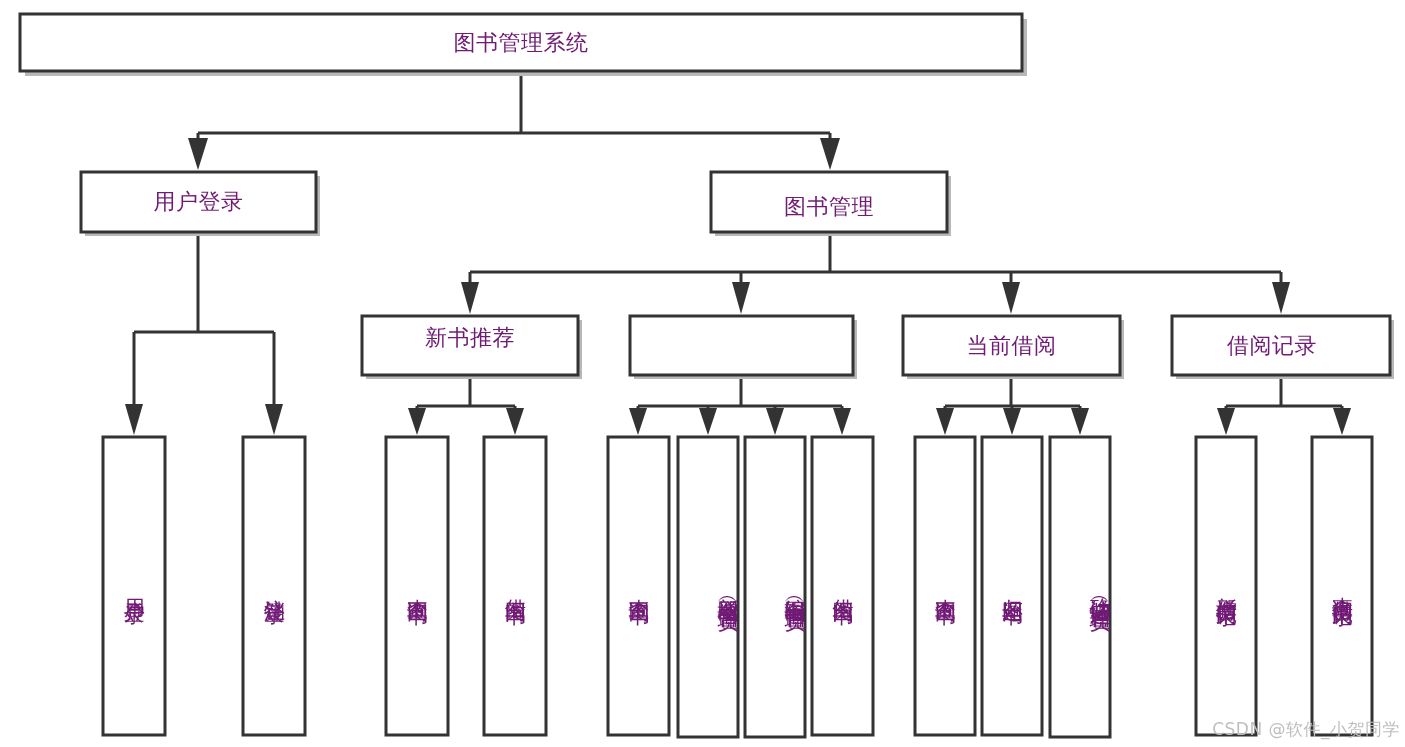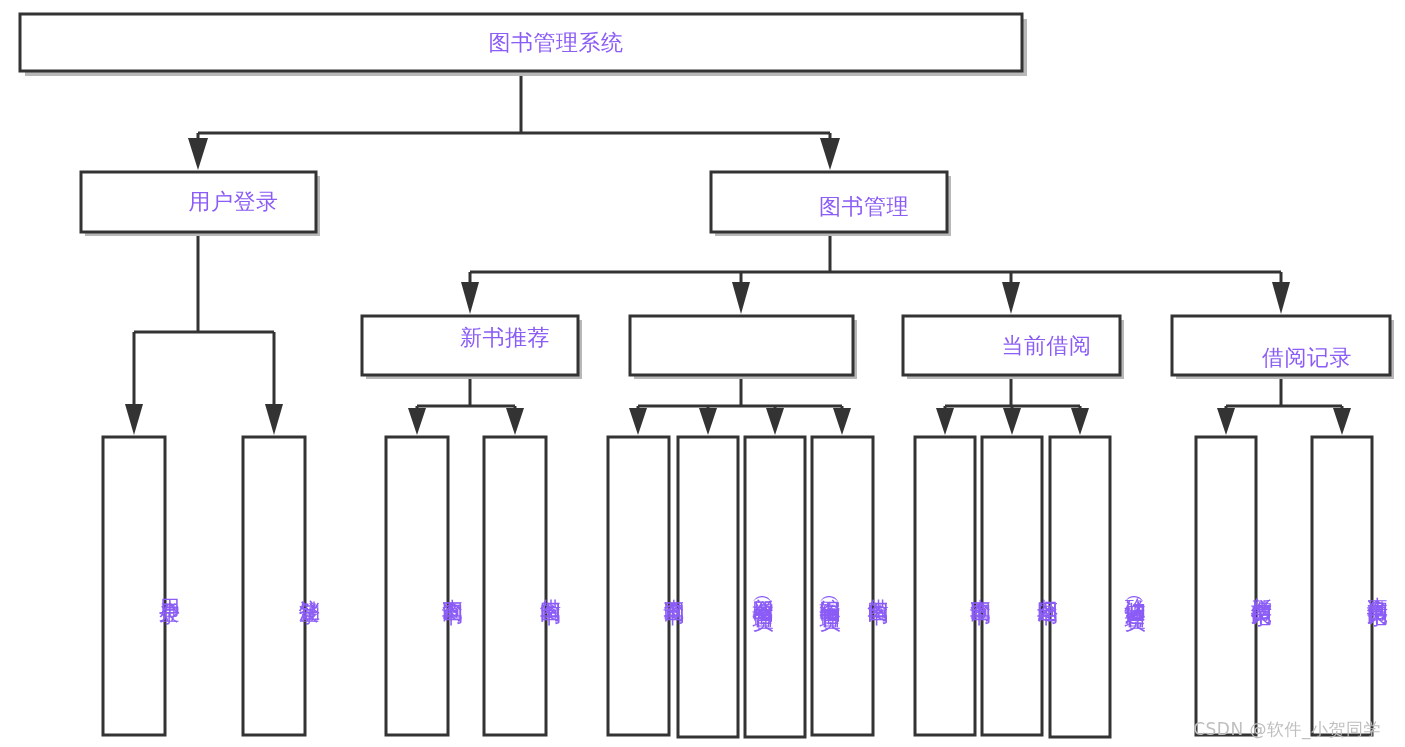--- a/index.html
+++ b/index.html
@@ -43,39 +43,38 @@
   }
   .arrow-head {
     fill: #333333;
     stroke: none;
   }
   .node-label {
     position: absolute;
     display: flex;
     align-items: center;
     justify-content: center;
-    color: #8b5cf6;
+    color: #701a75;
     font-family: "DejaVu Sans", "Liberation Sans", sans-serif;
     font-size: 22px;
     line-height: 1.05;
     letter-spacing: 0.5px;
     white-space: nowrap;
     pointer-events: none;
-    margin-left: 35px;
   }
   .node-label.vertical {
     writing-mode: vertical-rl;
     text-orientation: upright;
     font-size: 21px;
     letter-spacing: 2px;
     line-height: 1;
   }
   .watermark {
     position: absolute;
-    right: 24px;
+    right: 5px;
     bottom: 6px;
     color: #bfbfbf;
     font-size: 17px;
     font-family: "DejaVu Sans", "Liberation Sans", sans-serif;
     white-space: nowrap;
     letter-spacing: 0.5px;
   }
 </style>
 </head>
 <body>
@@ -233,21 +232,21 @@
     </g>
   </svg>
 
   <div class="node-label" style="left:20px; top:14px; width:1002px; height:57px;">图书管理系统</div>
 
   <div class="node-label" style="left:81px; top:172px; width:235px; height:60px;">用户登录</div>
   <div class="node-label" style="left:711px; top:172px; width:236px; height:69px;">图书管理</div>
 
   <div class="node-label" style="left:362px; top:316px; width:216px; height:43px;">新书推荐</div>
   <div class="node-label" style="left:903px; top:316px; width:217px; height:59px;">当前借阅</div>
-  <div class="node-label" style="left:1172px; top:328px; width:200px; height:59px;">借阅记录</div>
+  <div class="node-label" style="left:1172px; top:316px; width:200px; height:59px;">借阅记录</div>
 
   <div class="node-label vertical" style="left:103px; top:437px; width:62px; height:298px;">用户登录</div>
   <div class="node-label vertical" style="left:243px; top:437px; width:62px; height:298px;">注销登录</div>
   <div class="node-label vertical" style="left:386px; top:437px; width:62px; height:298px;">查询图书</div>
   <div class="node-label vertical" style="left:484px; top:437px; width:62px; height:298px;">借阅图书</div>
   <div class="node-label vertical" style="left:608px; top:437px; width:61px; height:298px;">查询图书</div>
   <div class="node-label vertical" style="left:678px; top:437px; width:60px; height:300px; align-items:flex-start; padding-top:6px; box-sizing:border-box;">新增图书（管理员）</div>
   <div class="node-label vertical" style="left:745px; top:437px; width:60px; height:300px; align-items:flex-start; padding-top:6px; box-sizing:border-box;">编辑图书（管理员）</div>
   <div class="node-label vertical" style="left:812px; top:437px; width:61px; height:298px;">借阅图书</div>
   <div class="node-label vertical" style="left:915px; top:437px; width:60px; height:298px;">查询图书</div>

